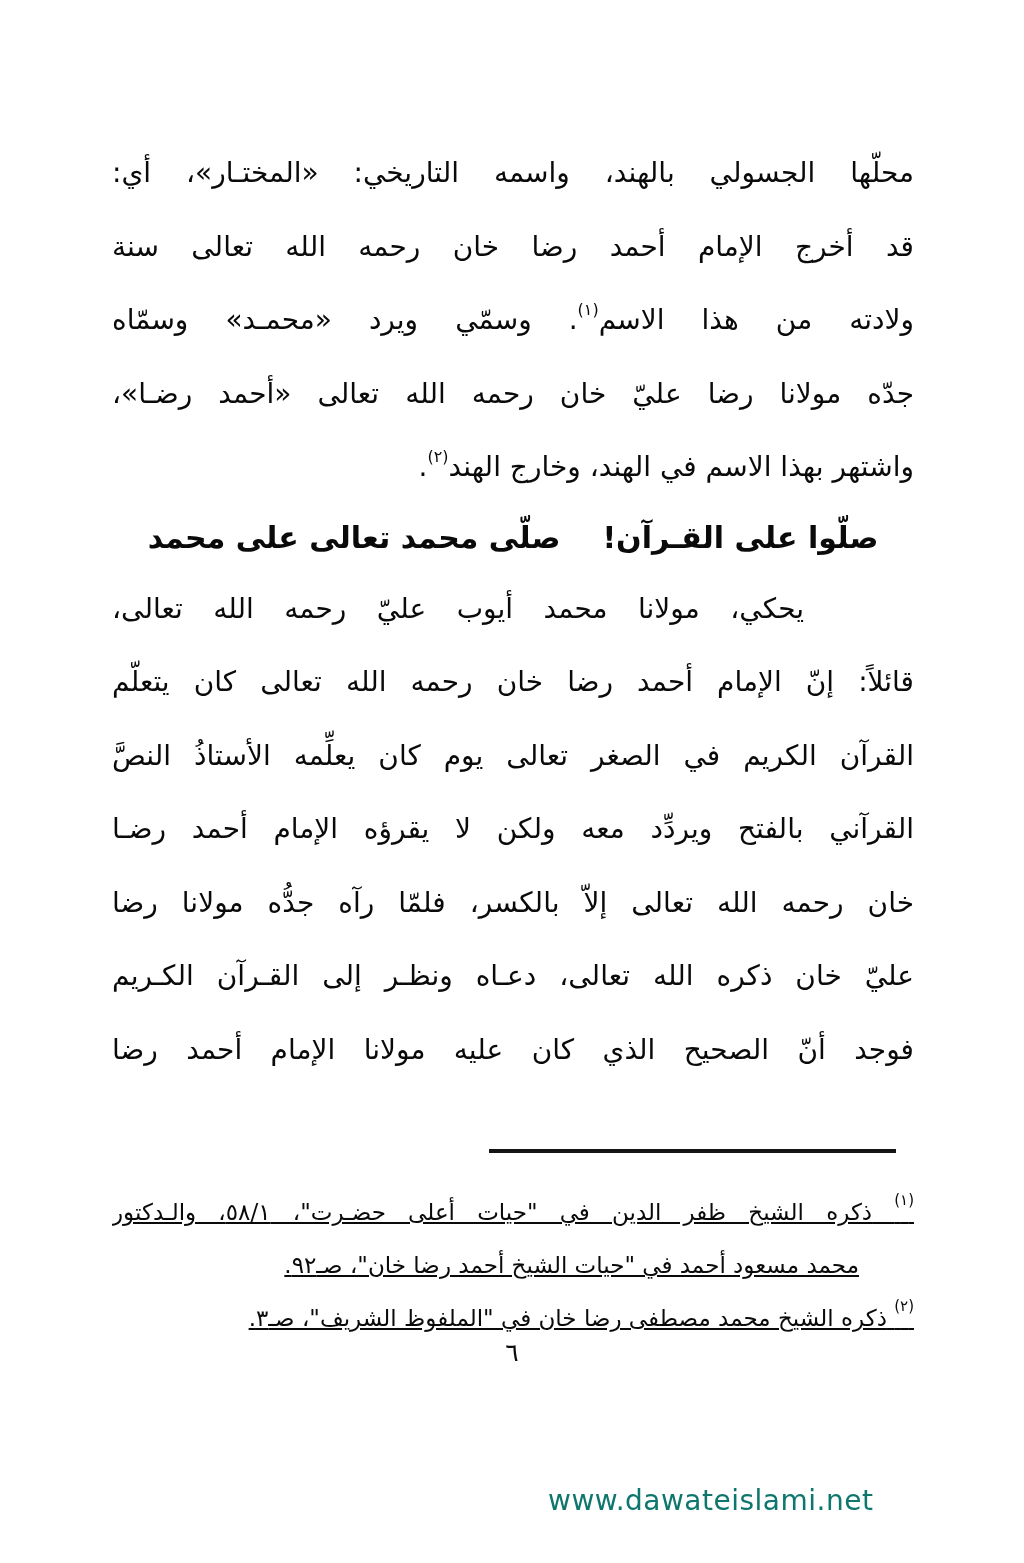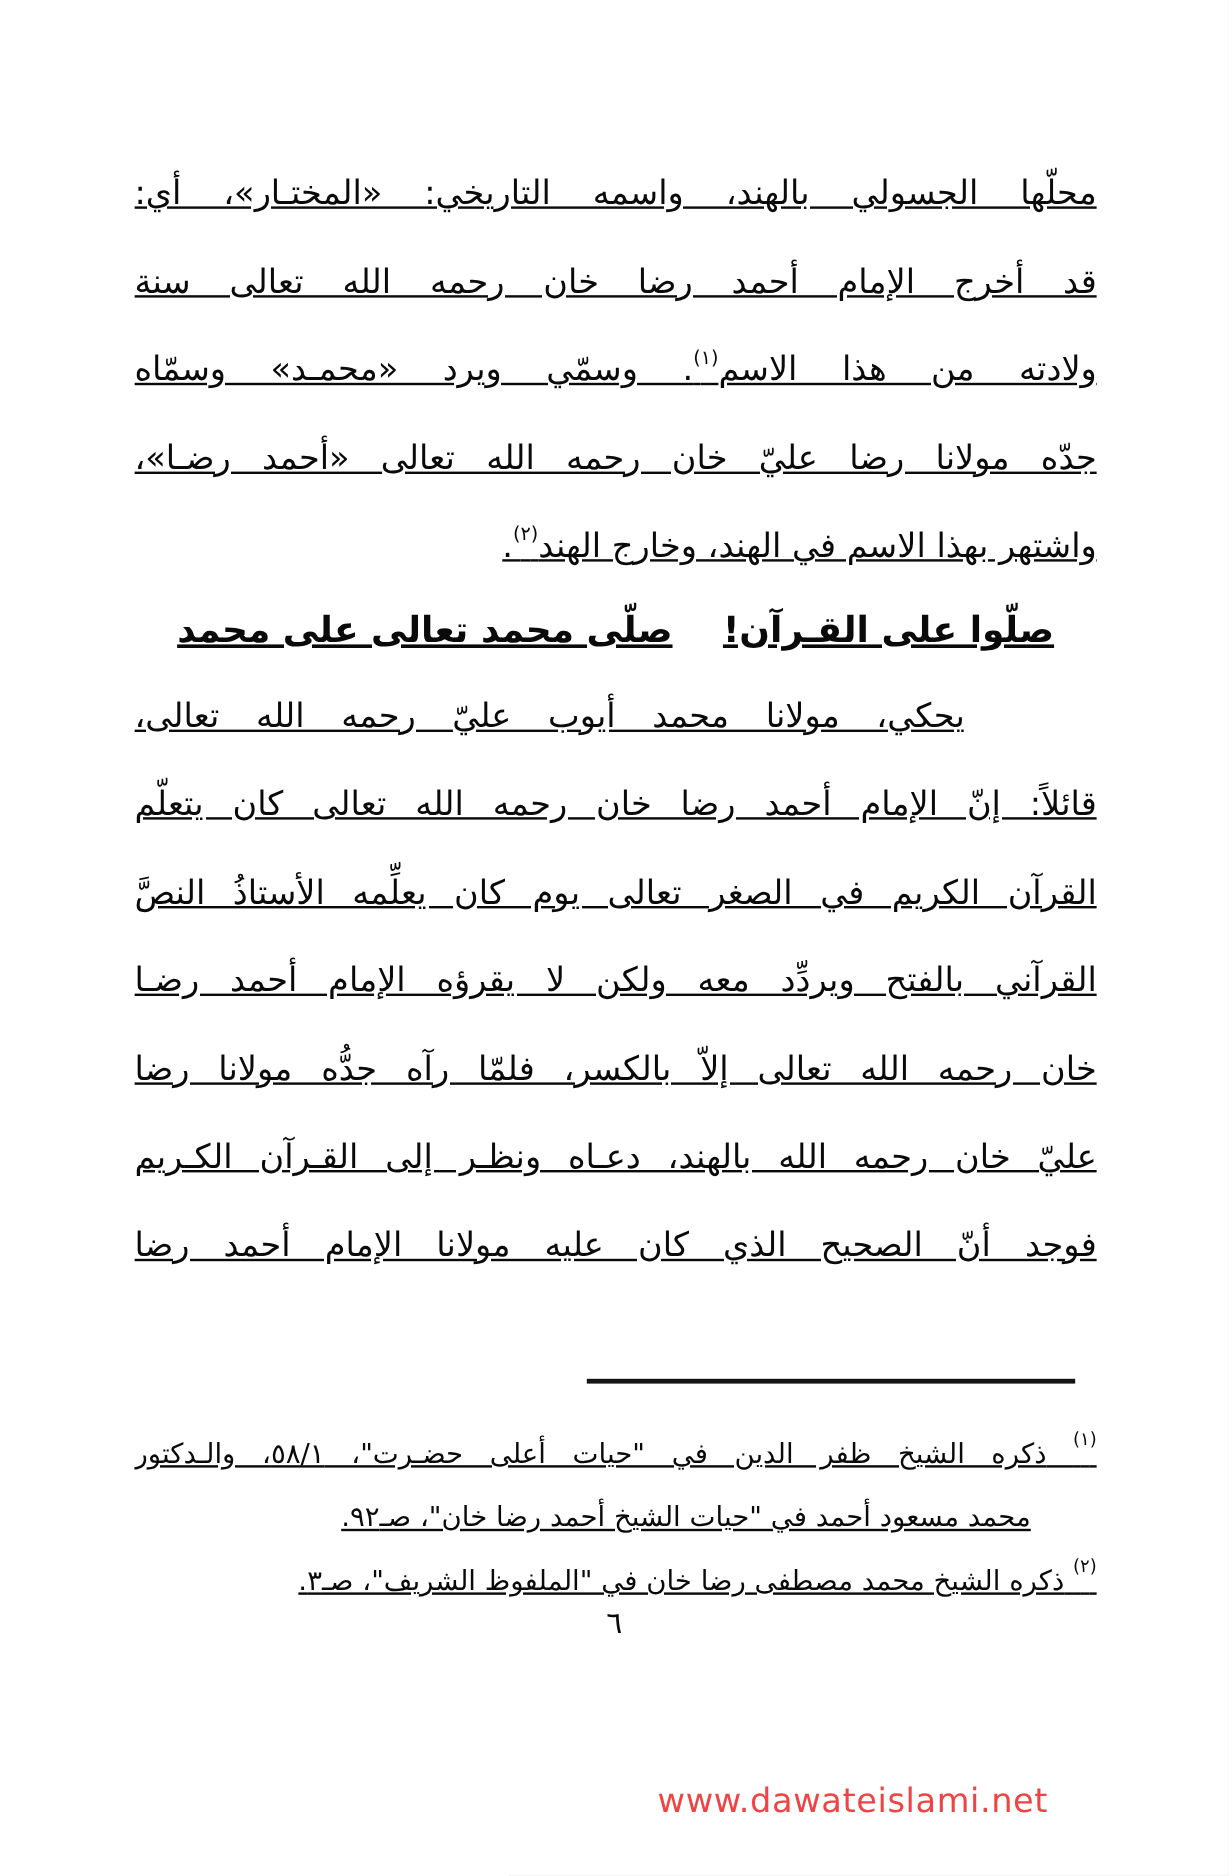--- a/index.html
+++ b/index.html
@@ -7,23 +7,22 @@
     position:relative;
     width:1024px;height:1563px;
     margin:0 auto;
     background:#ffffff;
     color:#0a0a0a;
     font-family:"DejaVu Sans",sans-serif;
     overflow:hidden;
   }
   .text-block{
     position:absolute;
-    top:124px;left:112px;right:110px;
+    top:136px;left:112px;right:110px;
     direction:rtl;
-    text-decoration:underline;
   }
   .bline{
     height:73.5px;
     line-height:73.5px;
     font-size:28px;
     overflow:hidden;
   }
   .j{ text-align:justify; text-align-last:justify; }
   .r{ text-align:right; }
   .indent{ padding-right:110px; }
@@ -72,21 +71,21 @@
     top:1338px;left:0;
     width:100%;
     text-align:center;
     font-size:25px;
     direction:rtl;
   }
   .watermark{
     position:absolute;
     top:1484px;left:548px;
     font-size:28px;
-    color:#ef4444;
+    color:#0f766e;
     direction:ltr;
     letter-spacing:0.5px;
     font-family:"DejaVu Sans",sans-serif;
   }
 </style>
 </head>
 <body>
 
 <div class="page">
 
@@ -102,21 +101,21 @@
     </div>
     <div class="salat">
       <span>صلّوا على القـرآن!</span>
       <span>صلّى محمد تعالى على محمد</span>
     </div>
     <div class="bline j indent">يحكي، مولانا محمد أيوب عليّ رحمه الله تعالى،</div>
     <div class="bline j">قائلاً: إنّ الإمام أحمد رضا خان رحمه الله تعالى كان يتعلّم</div>
     <div class="bline j">القرآن الكريم في الصغر تعالى يوم كان يعلِّمه الأستاذُ النصَّ</div>
     <div class="bline j">القرآني بالفتح ويردِّد معه ولكن لا يقرؤه الإمام أحمد رضـا</div>
     <div class="bline j">خان رحمه الله تعالى إلاّ بالكسر، فلمّا رآه جدُّه مولانا رضا</div>
-    <div class="bline j">عليّ خان رحمه الله بالهند، دعـاه ونظـر إلى القـرآن الكـريم</div>
+    <div class="bline j">عليّ خان ذكره الله تعالى، دعـاه ونظـر إلى القـرآن الكـريم</div>
     <div class="bline j">فوجد أنّ الصحيح الذي كان عليه مولانا الإمام أحمد رضا</div>
   </div>
 
   <div class="fn-sep"></div>
 
   <div class="fn-block">
     <div class="fnline j">
       <sup class="fnmark">(١)</sup> <span>ذكره الشيخ ظفر الدين في "حيات أعلى حضـرت"، ٥٨/١، والـدكتور</span>
     </div>
     <div class="fnline r fn-indent">محمد مسعود أحمد في "حيات الشيخ أحمد رضا خان"، صـ٩٢.</div>

